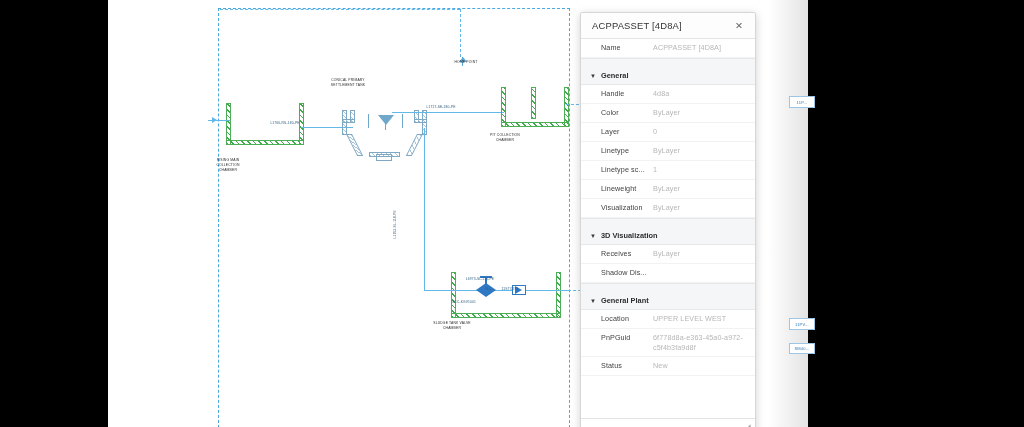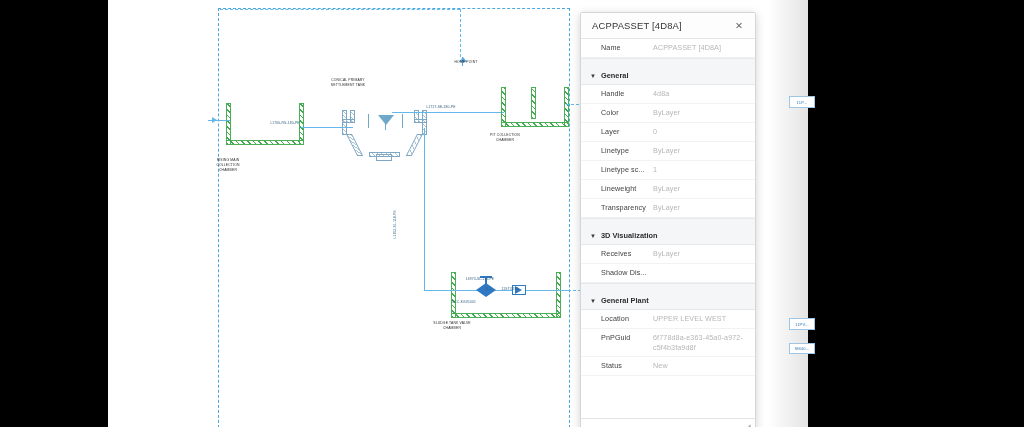--- a/index.html
+++ b/index.html
@@ -288,21 +288,21 @@
         </div>
         <div class="prow">
           <div class="pname">Linetype sc...</div>
           <div class="pval">1</div>
         </div>
         <div class="prow">
           <div class="pname">Lineweight</div>
           <div class="pval">ByLayer</div>
         </div>
         <div class="prow">
-          <div class="pname">Transparency</div>
+          <div class="pname">Visualization</div>
           <div class="pval">ByLayer</div>
         </div>
         <div class="grow">
           <span class="tri">▼</span>
           <span>3D Visualization</span>
         </div>
         <div class="prow">
           <div class="pname">Receives</div>
           <div class="pval">ByLayer</div>
         </div>

